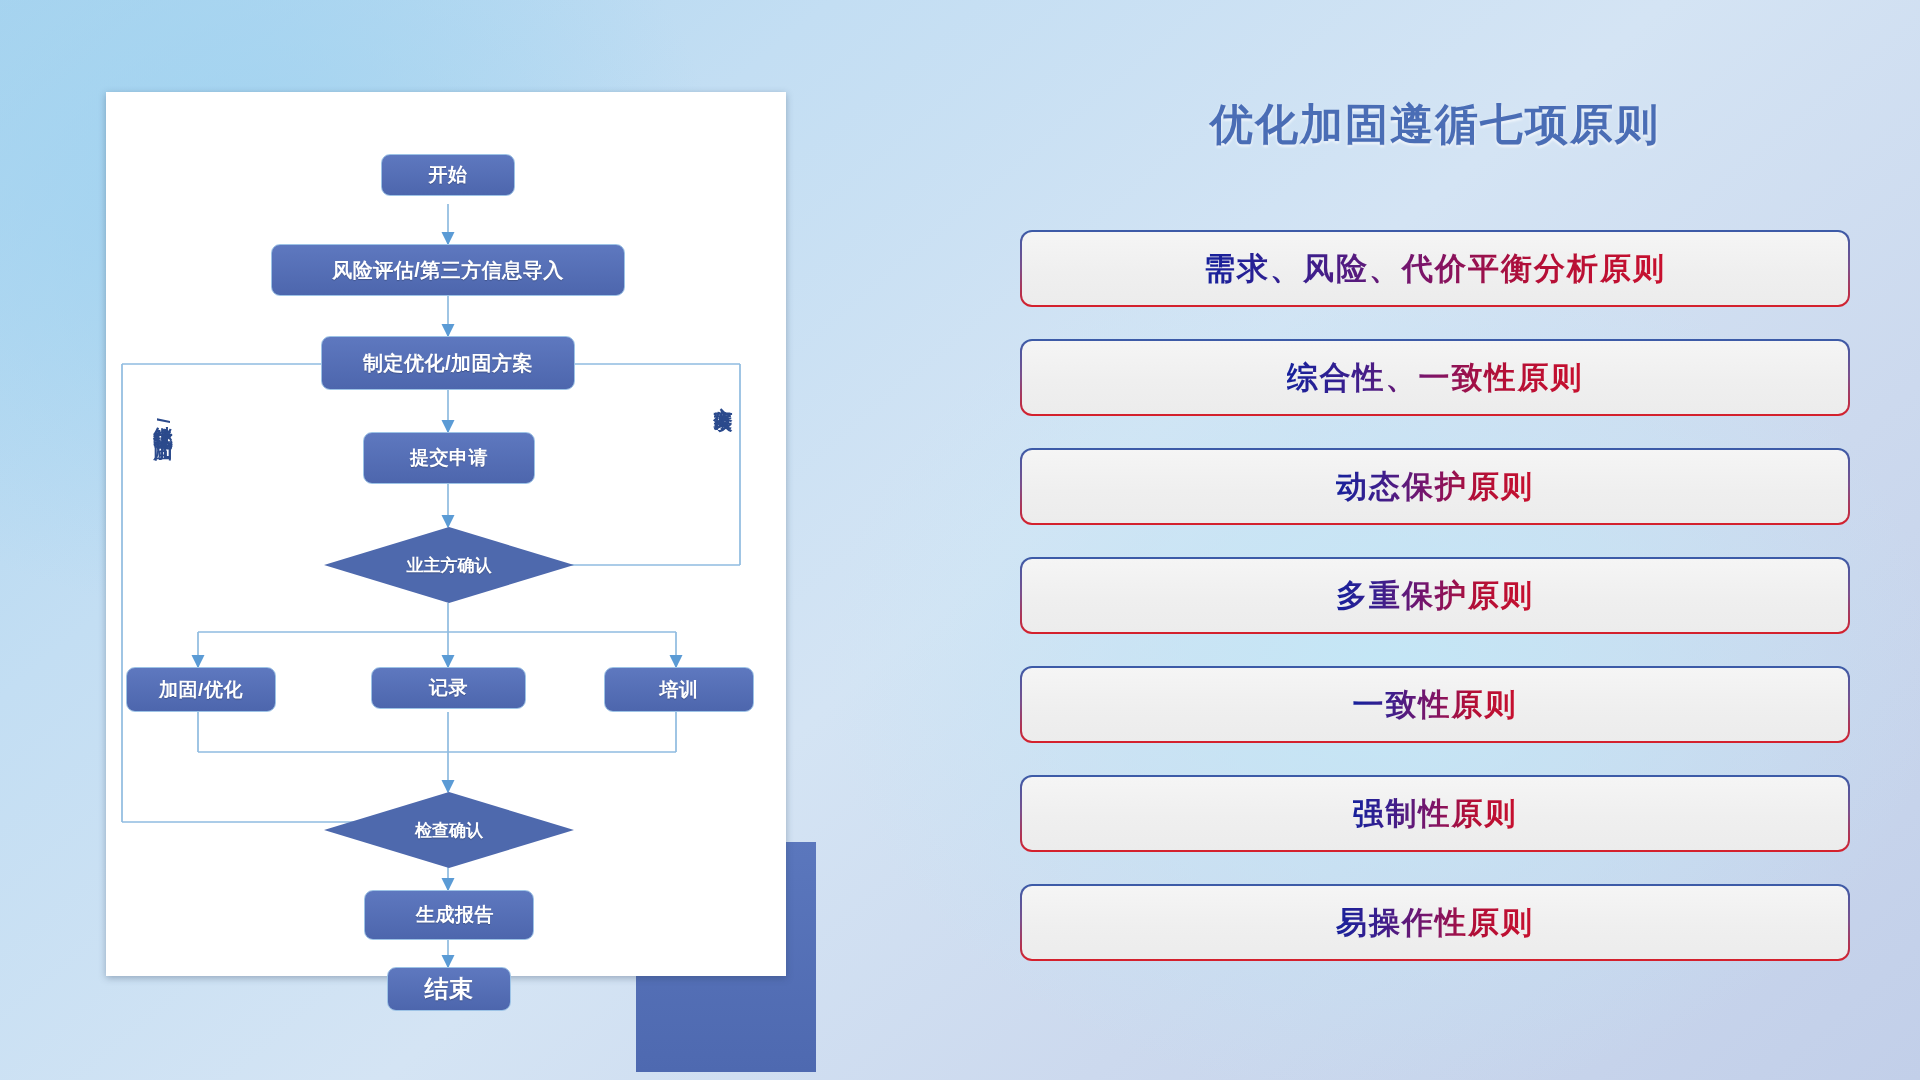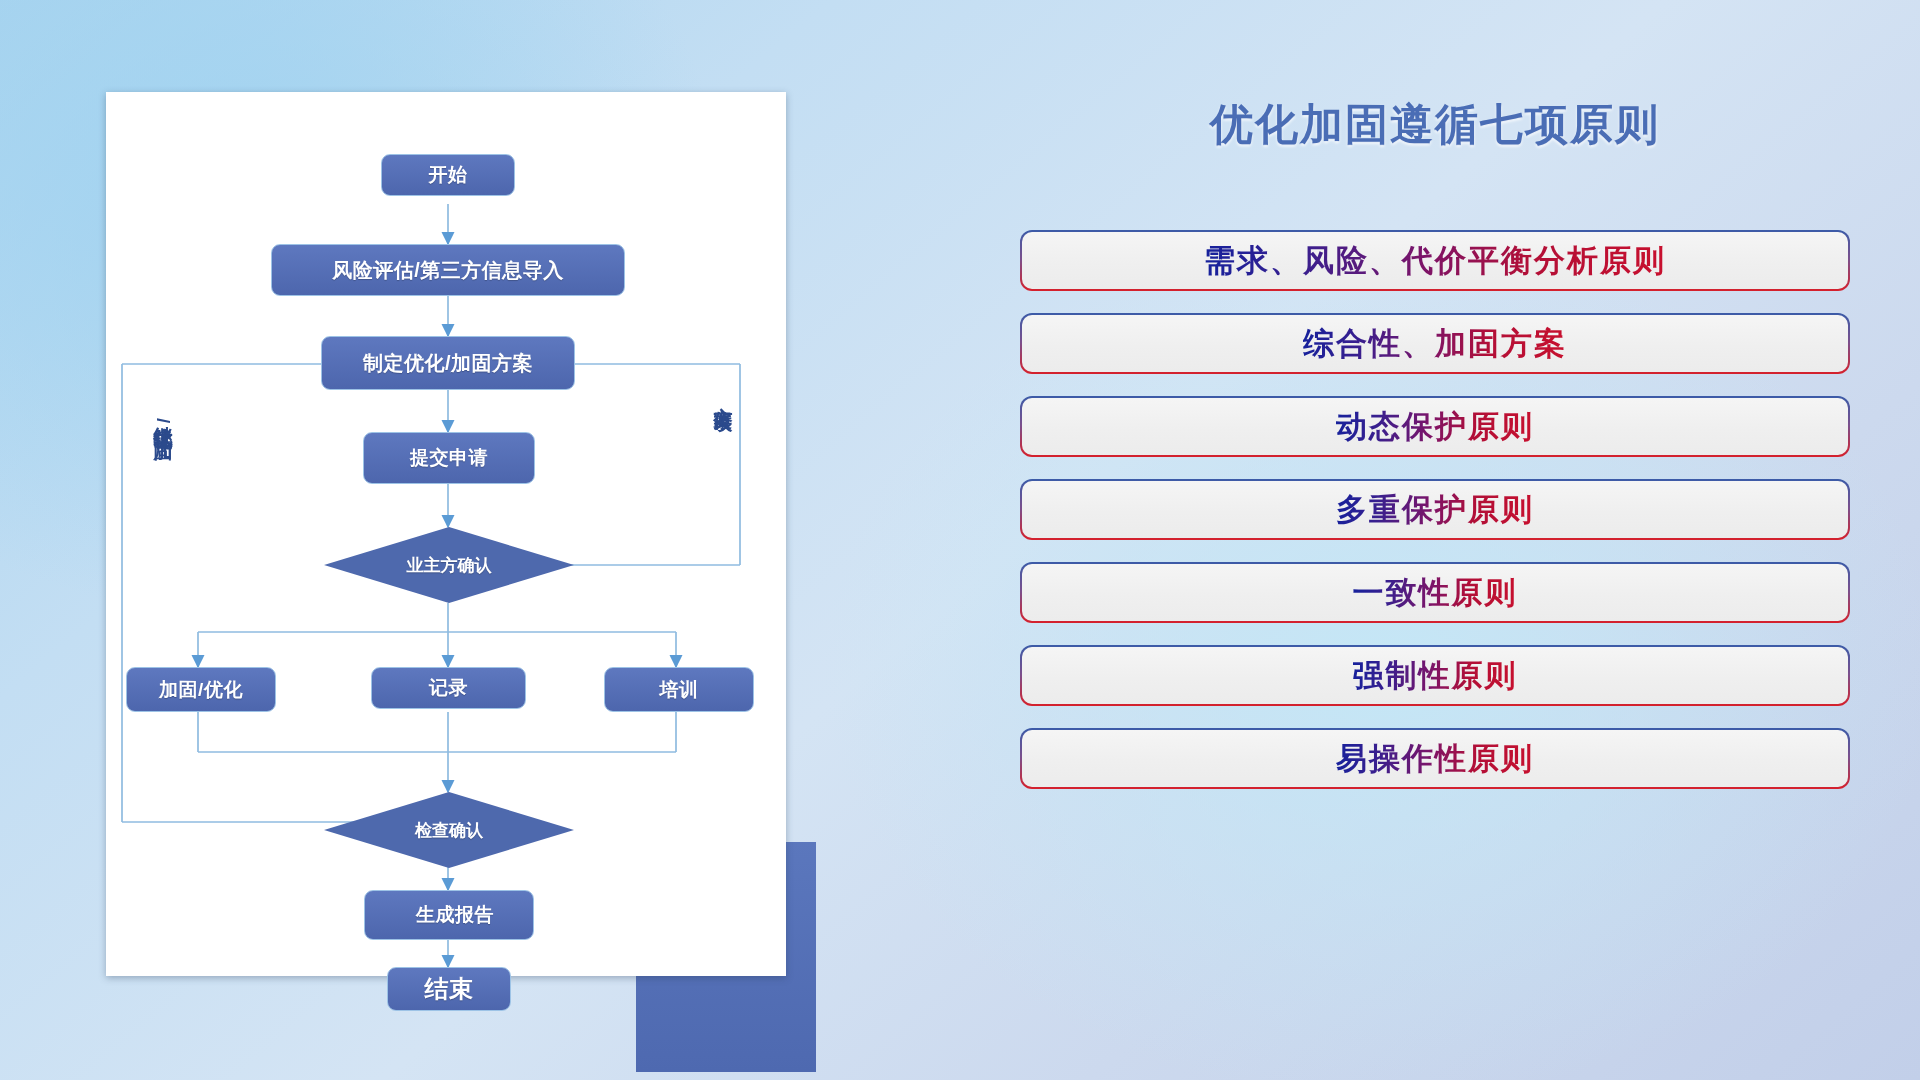--- a/index.html
+++ b/index.html
@@ -52,21 +52,21 @@
   
   #right-panel{ position:absolute; left:1020px; top:96px; width:830px; height:910px; }
   #deck-title{
     position:absolute; left:0; top:0; width:830px; text-align:center;
     font-size:43px; font-weight:bold; color:#4a6db5;
     letter-spacing:2px;
     text-shadow:0 2px 3px rgba(255,255,255,.85), 0 1px 0 rgba(120,150,200,.35);
   }
   #principle-list{ position:absolute; left:0; top:134px; width:830px; }
   .principle-item{
-    position:relative; height:61px; margin-bottom:22px;
+    position:relative; height:77px; margin-bottom:32px;
     border-radius:12px; padding:2px;
     background:linear-gradient(180deg,#3b5ba8 0%,#7a4f8c 48%,#d6202b 100%);
   }
   .principle-inner{
     width:100%; height:100%; border-radius:10px;
     background:linear-gradient(180deg,#f5f5f5 0%,#efefef 55%,#ececec 100%);
     display:flex; align-items:center; justify-content:center;
   }
   .principle-text{
     font-size:31px; font-weight:bold; letter-spacing:2px;
@@ -160,21 +160,21 @@
   <div id="principle-list">
 
     <div class="principle-item">
       <div class="principle-inner">
         <span class="principle-text">需求、风险、代价平衡分析原则</span>
       </div>
     </div>
 
     <div class="principle-item">
       <div class="principle-inner">
-        <span class="principle-text">综合性、加固方案</span>
+        <span class="principle-text">综合性、一致性原则</span>
       </div>
     </div>
 
     <div class="principle-item">
       <div class="principle-inner">
         <span class="principle-text">动态保护原则</span>
       </div>
     </div>
 
     <div class="principle-item">

